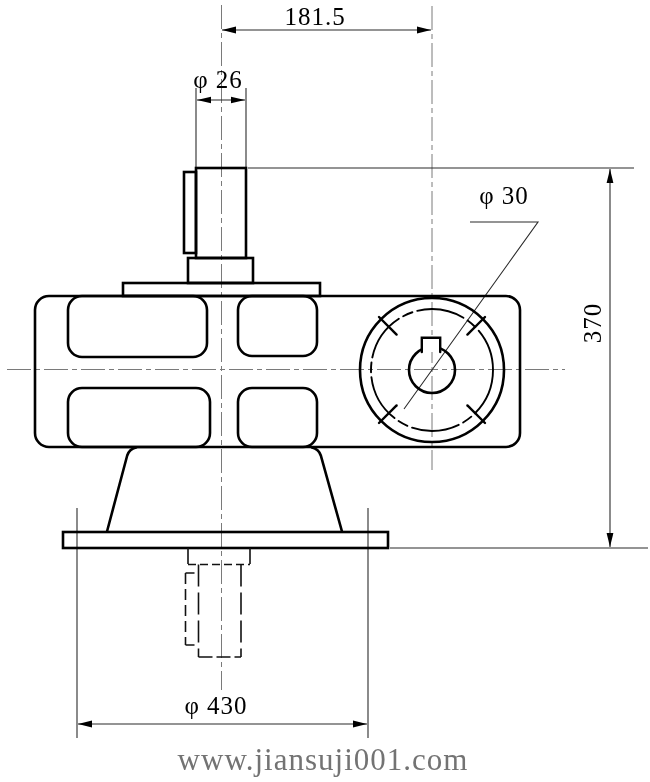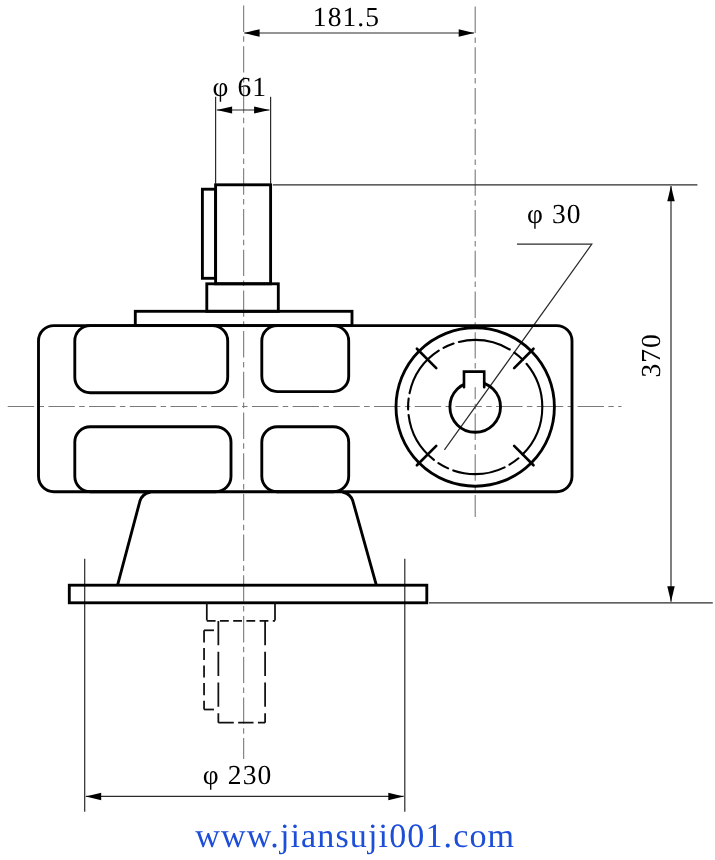--- a/index.html
+++ b/index.html
@@ -112,23 +112,23 @@
       <line x1="241" y1="564.5" x2="241" y2="657" stroke-dasharray="22 6"></line>
       <line x1="198.5" y1="657" x2="241" y2="657" stroke-dasharray="14 4"></line>
       <line x1="185.5" y1="573" x2="185.5" y2="645" stroke-dasharray="11 5"></line>
       <line x1="185.5" y1="573" x2="198.5" y2="573" stroke-dasharray="9 4"></line>
       <line x1="185.5" y1="645" x2="198.5" y2="645" stroke-dasharray="9 4"></line>
     </g>
   </svg>
 
   <div class="dim-label" style="left:315px;top:3px;">181.5</div>
 
-  <div class="dim-label" style="left:218px;top:66px;">φ 61</div>
+  <div class="dim-label" style="left:218px;top:66px;">φ 26</div>
 
   <div class="dim-label" style="left:504px;top:182px;">φ 30</div>
 
   <div class="dim-label vertical" style="left:593px;top:323px;">370</div>
 
-  <div class="dim-label" style="left:216px;top:692px;">φ 230</div>
+  <div class="dim-label" style="left:216px;top:692px;">φ 430</div>
 
-  <div class="watermark" style="left:323px;top:742px;color:#1d4ed8;">www.jiansuji001.com</div>
+  <div class="watermark" style="left:323px;top:742px;color:#737373;">www.jiansuji001.com</div>
 
 </div>
 
 </body></html>

